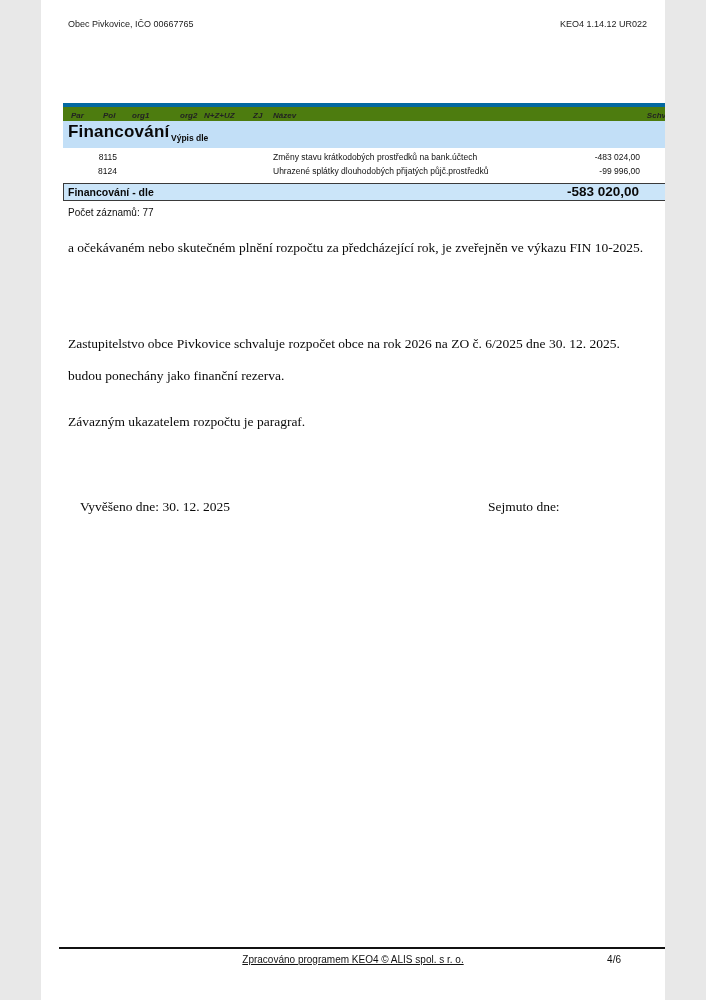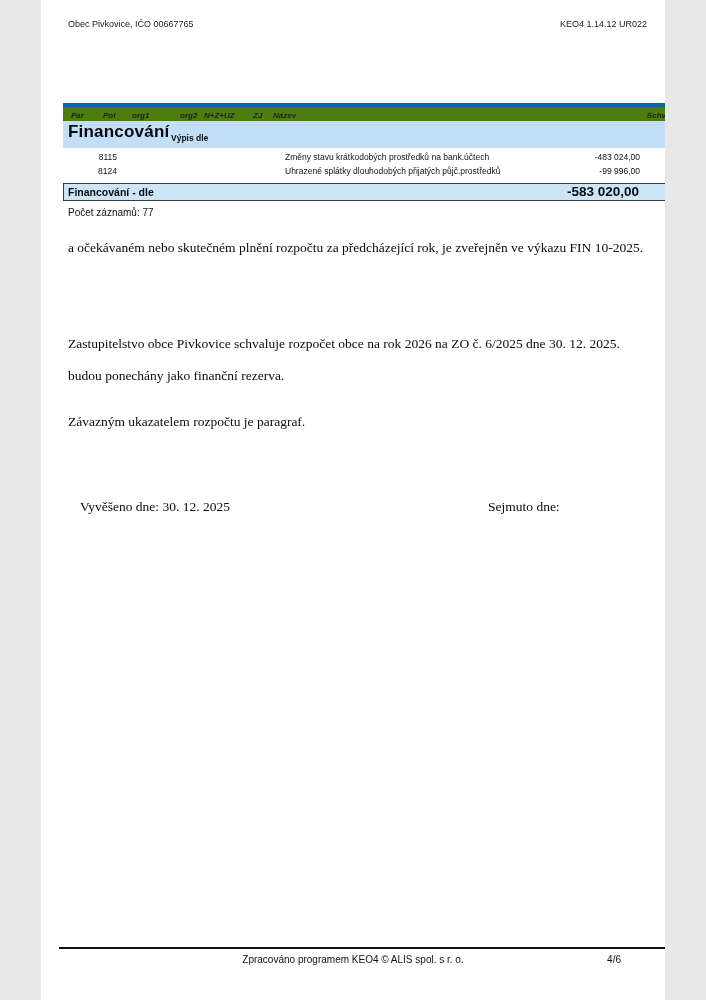--- a/index.html
+++ b/index.html
@@ -21,38 +21,38 @@
   .tbl-header span{position:absolute;top:4px;font-size:8px;font-weight:bold;font-style:italic;color:#222;}
   .col-par{left:8px;} .col-pol{left:40px;} .col-org1{left:69px;} .col-org2{left:105px;margin-left:12px;}
   .col-nzuz{left:141px;} .col-zj{left:190px;} .col-nazev{left:210px;}
   .col-amount{right:3px;}
   .section-band{
     left:22px;top:121px;width:662px;height:27px;background:#c2dff7;
   }
   .section-title{left:27px;top:122px;font-size:17px;font-weight:bold;color:#0a0a0a;letter-spacing:0.2px;}
   .section-subtitle{left:130px;top:133px;font-size:8.5px;font-weight:bold;color:#0a0a0a;}
   .row-pol{left:40px;width:36px;text-align:right;font-size:8.5px;color:#111;}
-  .row-name{left:244px;font-size:8.5px;color:#111;}
+  .row-name{left:232px;font-size:8.5px;color:#111;}
   .row-amount{right:25px;font-size:8.5px;color:#111;text-align:right;}
   .r1{top:152px;} .r2{top:166px;}
   .summary-band{
     left:22px;top:183px;width:660px;height:16px;background:#cbe5f9;
     border:1px solid #3a3a3a;
   }
   .summary-label{left:27px;top:186px;font-size:10.5px;font-weight:bold;color:#0a0a0a;}
   .summary-amount{right:26px;top:184px;font-size:13.5px;font-weight:bold;color:#0a0a0a;text-align:right;}
   .record-count{left:27px;top:207px;font-size:10px;color:#111;}
   
   .para{left:27px;width:660px;font-family:"Liberation Serif",serif;font-size:13.5px;line-height:20px;color:#0a0a0a;}
   .p1{top:238px;} .p2{top:286px;} .p3{top:334px;} .p4{top:366px;} .p5{top:412px;}
   .posted-row{top:499px;left:39px;width:660px;font-family:"Liberation Serif",serif;font-size:13.5px;color:#0a0a0a;}
   .sejmuto{position:absolute;left:408px;top:0;}
   
   .footer-rule{left:18px;top:947px;width:670px;border-top:2px solid #111;height:0;}
-  .footer-text{left:0;right:0;top:954px;text-align:center;font-size:10px;color:#111;}
+  .footer-text{left:0;right:0;top:954px;text-align:center;font-size:10px;color:#111;text-decoration:underline;}
   .footer-page{right:44px;top:954px;font-size:10px;color:#111;}
 </style>
 </head>
 <body>
 
 <div class="page">
 
   <div class="abs doc-header-left">Obec Pivkovice, IČO 00667765</div>
   <div class="abs doc-header-right">KEO4 1.14.12 UR022</div>
 

